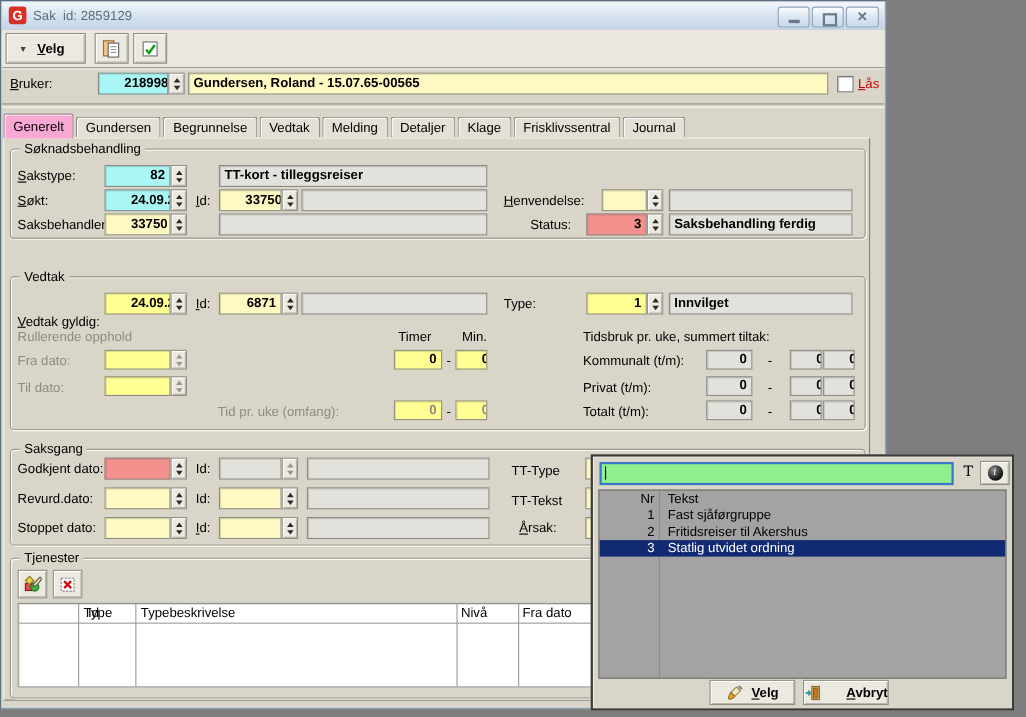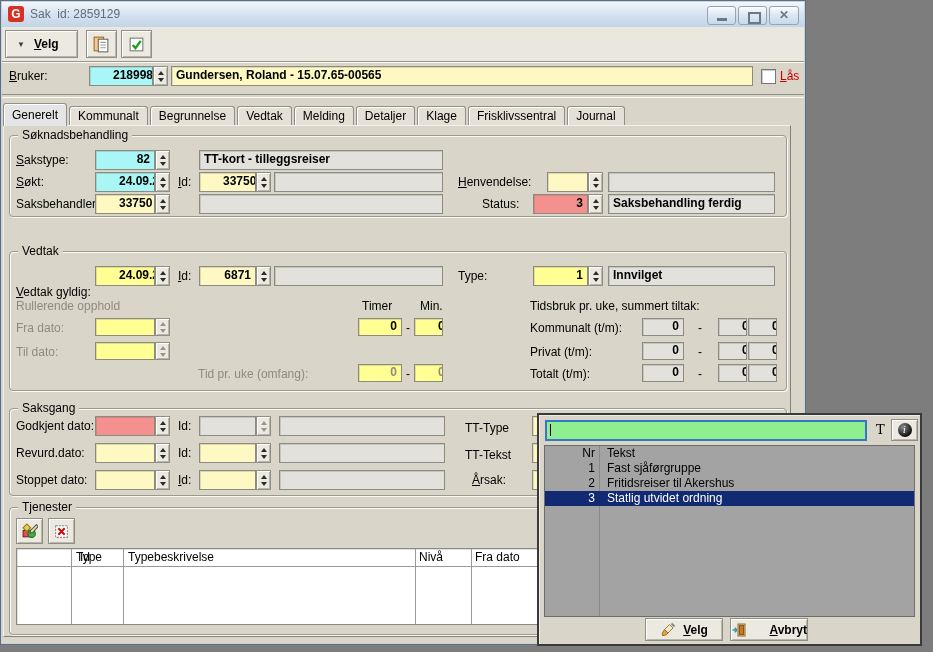--- a/index.html
+++ b/index.html
@@ -46,21 +46,21 @@
   .spin i{width:0;height:0;border-left:3px solid transparent;border-right:3px solid transparent;}
   .spin .up{border-bottom:4px solid #2b2b2b;}
   .spin .dn{border-top:4px solid #2b2b2b;}
   .spin.dis .up{border-bottom-color:#9a968c;}
   .spin.dis .dn{border-top-color:#9a968c;}
   .checkbox{position:absolute;width:13px;height:13px;background:#fff;border:1px solid #777;box-shadow:inset 1px 1px 0 rgba(0,0,0,.2);}
   
   .tabs{position:absolute;left:2px;top:102px;height:22px;display:flex;z-index:3;}
   .tab{margin-top:3px;height:19px;padding:0 8px;line-height:19px;background:#e4e0d5;border:1px solid #8f8f88;border-bottom:none;
        border-radius:3px 3px 0 0;margin-right:2px;box-shadow:inset 1px 1px 0 #fff;box-sizing:border-box;}
-  .tab.active{margin-top:0;height:23px;line-height:22px;background:#e5e5e5;z-index:4;position:relative;}
+  .tab.active{margin-top:0;height:23px;line-height:22px;background:#f9a8d4;z-index:4;position:relative;}
   .panel{position:absolute;left:2px;top:124px;width:788px;height:512px;background:#d9d5c9;
          border:1px solid;border-color:#f4f1ea #82827c #82827c #f4f1ea;box-sizing:border-box;z-index:1;}
   
   .grp{position:absolute;border:1px solid #9d998e;border-radius:4px;box-shadow:inset 1px 1px 0 #fbfaf7,1px 1px 0 #fbfaf7;z-index:2;}
   .legend{position:absolute;top:-9px;left:8px;background:#d9d5c9;padding:0 4px;line-height:16px;}
   .dash{position:absolute;line-height:20px;}
   
   .ttable{position:absolute;background:#fff;border:1px solid #8b8b84;box-shadow:inset 1px 1px 0 rgba(70,70,60,.18);box-sizing:border-box;}
   .vline{position:absolute;top:0;bottom:0;width:1px;background:#9a9a94;}
   .hline{position:absolute;left:0;right:0;height:1px;background:#9a9a94;}
@@ -130,21 +130,21 @@
         <i class="up"></i>
         <i class="dn"></i>
       </div>
     <div class="fld" style="left:170px;top:65px;width:582px;">Gundersen, Roland - 15.07.65-00565</div>
     <span class="checkbox" style="left:760px;top:68px;"></span>
     <span class="lbl red accel" style="left:779px;top:65px;">Lås</span>
     <div class="userbar-sep"></div>
 
     <div class="tabs">
       <div class="tab active">Generelt</div>
-      <div class="tab">Kommunalt</div>
+      <div class="tab">Gundersen</div>
       <div class="tab">Begrunnelse</div>
       <div class="tab">Vedtak</div>
       <div class="tab">Melding</div>
       <div class="tab">Detaljer</div>
       <div class="tab">Klage</div>
       <div class="tab">Frisklivssentral</div>
       <div class="tab">Journal</div>
     </div>
     <div class="panel"></div>
 

